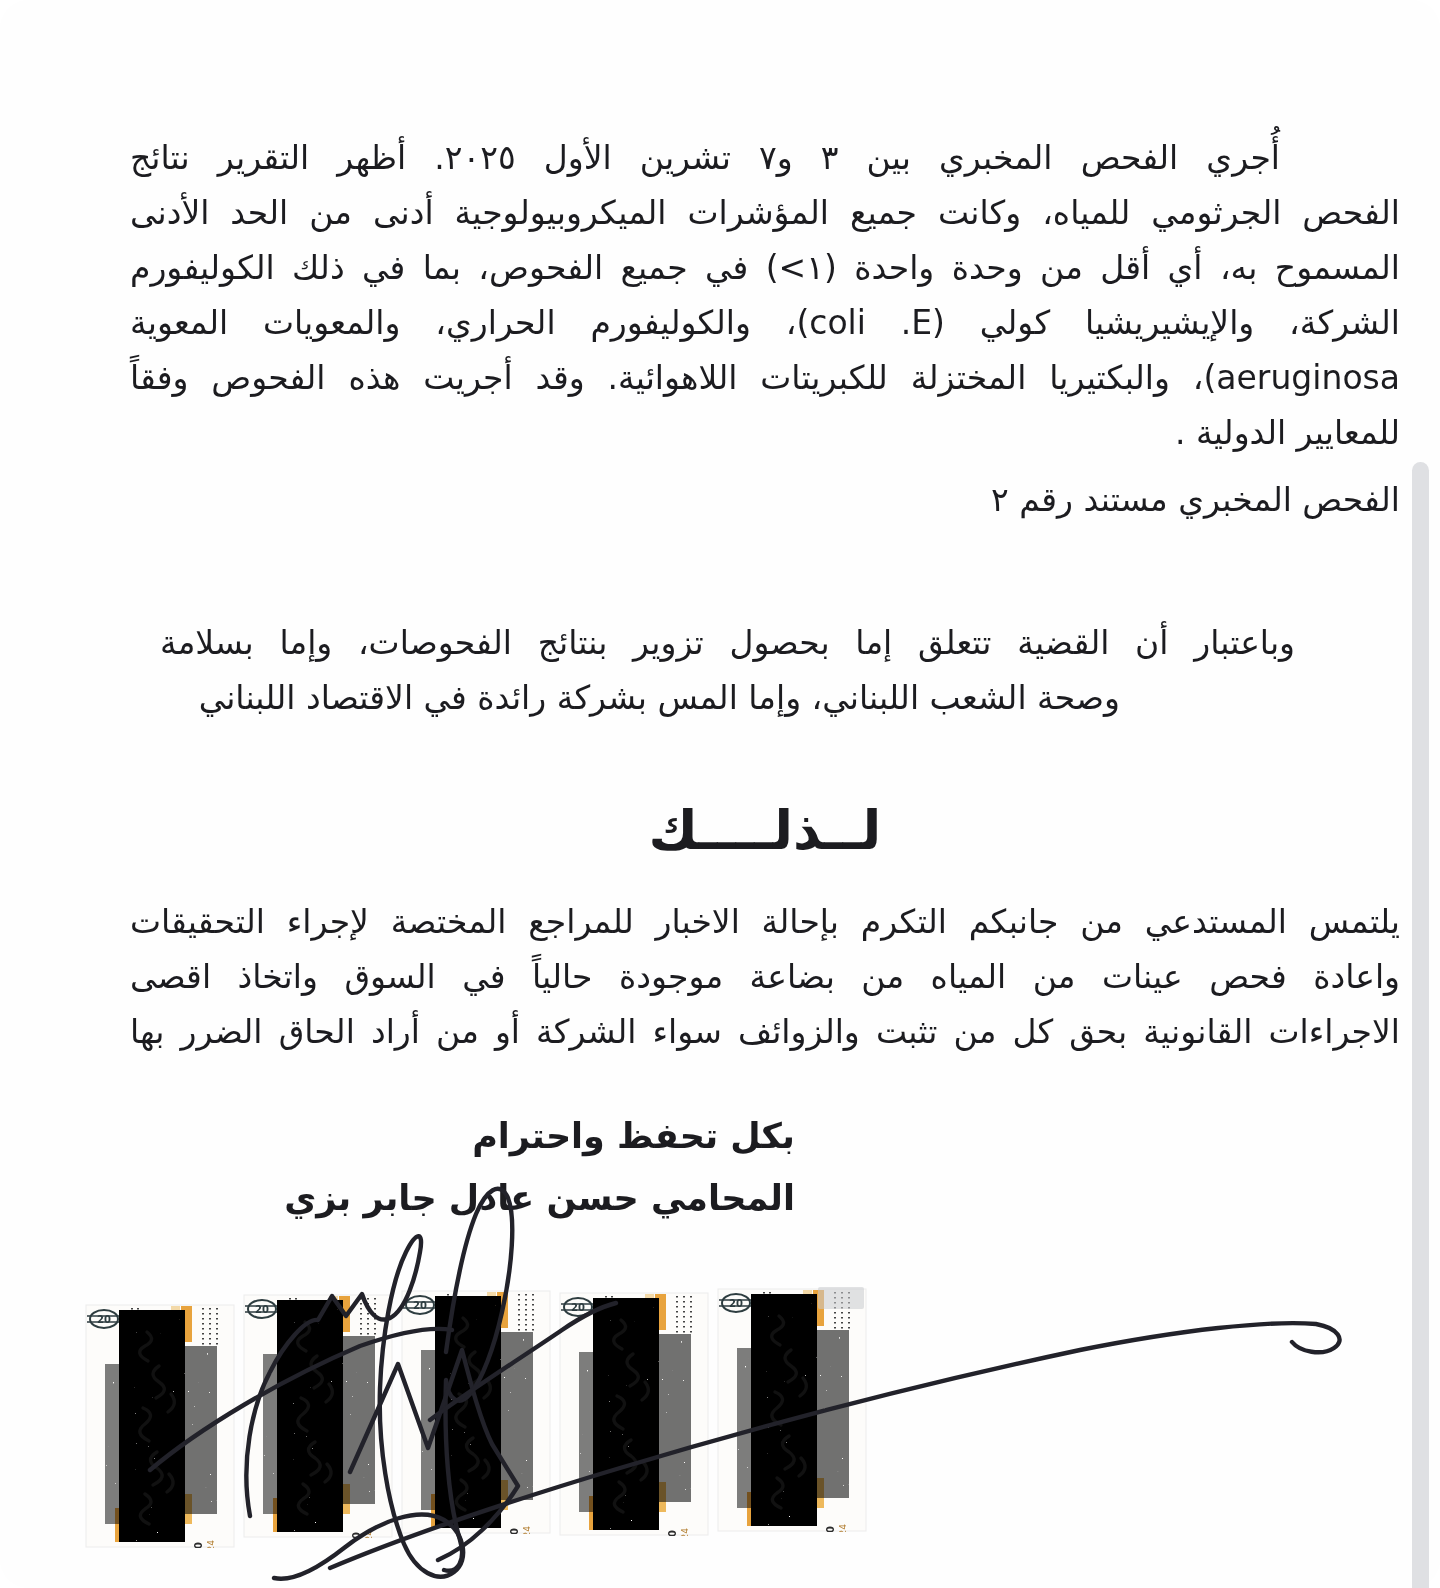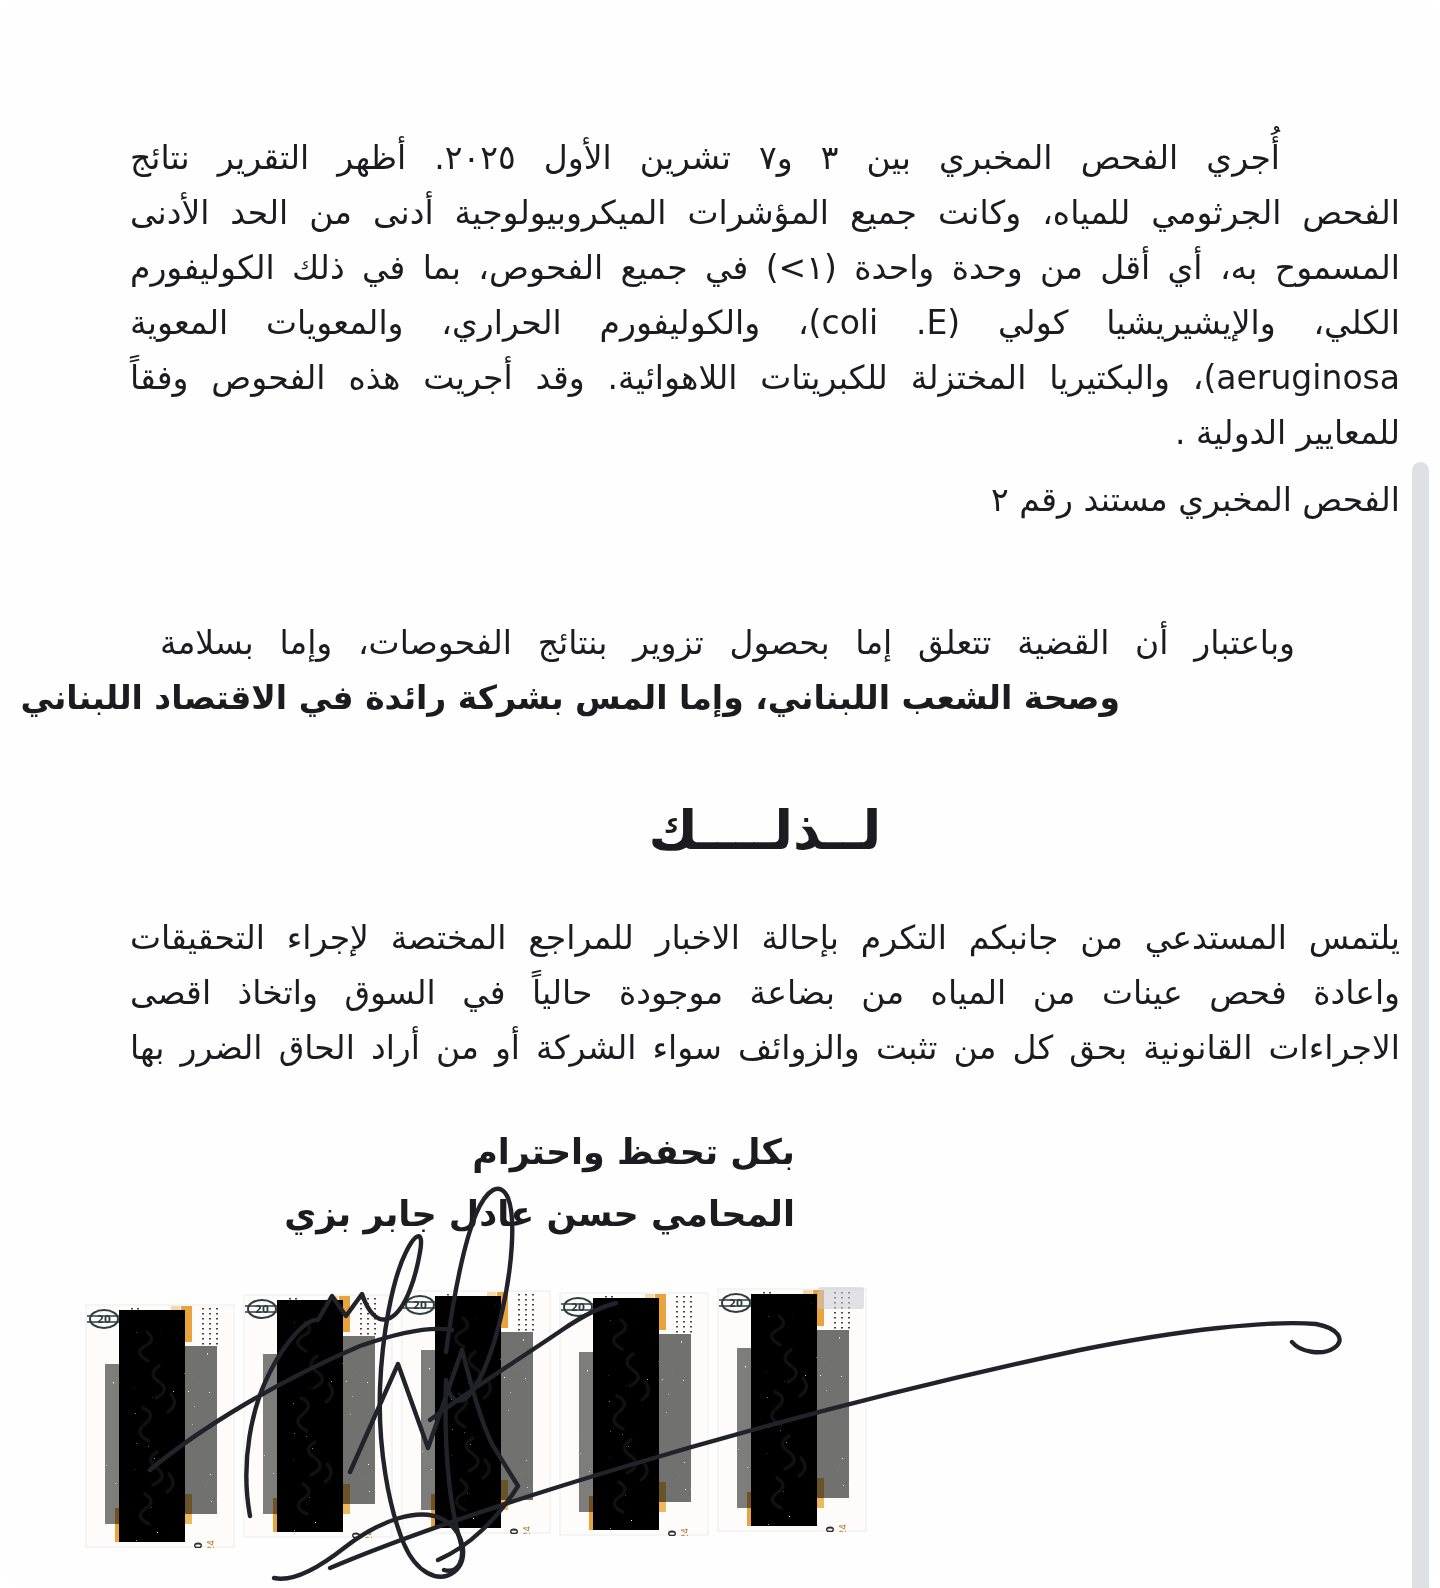--- a/index.html
+++ b/index.html
@@ -14,26 +14,26 @@
     font-size:33px;line-height:55px;font-weight:500;
   }
   .line{direction:rtl;text-align:justify;text-align-last:justify;white-space:nowrap;}
   .line.natural{text-align:left;text-align-last:right;}
   .p1-l1{margin-right:120px;}
   .exhibit{
     margin-top:12px;text-align:right;text-align-last:right;
   }
   .para2{margin-top:88px;}
   .p2-l1{margin-right:105px;margin-left:30px;}
-  .p2-l2{margin-right:280px;text-align-last:right;font-weight:bold;}
+  .p2-l2{margin-right:280px;text-align-last:right;}
   .heading{
     margin-top:78px;text-align:center;text-align-last:center;
     font-weight:bold;font-size:54px;letter-spacing:1px;
   }
-  .para3{margin-top:52px;}
+  .para3{margin-top:36px;}
   .closing{margin-top:46px;font-weight:bold;font-size:35px;line-height:62px;}
   .closing .line{margin-right:605px;text-align:right;text-align-last:right;}
   .stamps-row{position:absolute;top:0;left:0;width:1440px;height:1588px;pointer-events:none;}
   .stamp{position:absolute;width:150px;height:244px;}
   .stamp svg{display:block;width:100%;height:100%;}
   .sig-overlay{position:absolute;inset:0;pointer-events:none;}
   .scan-artifact{position:absolute;background:#c9cacd;opacity:.55;border-radius:2px;}
   .scrollbar{
     position:absolute;top:462px;bottom:0;right:11px;width:17px;
     border-radius:9px 9px 0 0;
@@ -41,21 +41,21 @@
 </style>
 </head>
 <body>
 
 <div class="page">
 
   <div class="textblock">
     <div class="line p1-l1">أُجري الفحص المخبري بين ٣ و٧ تشرين الأول ٢٠٢٥. أظهر التقرير نتائج</div>
     <div class="line">الفحص الجرثومي للمياه، وكانت جميع المؤشرات الميكروبيولوجية أدنى من الحد الأدنى</div>
     <div class="line">المسموح به، أي أقل من وحدة واحدة ⁦(&lt;١)⁩ في جميع الفحوص، بما في ذلك الكوليفورم</div>
-    <div class="line">الكلي، والإيشيريشيا كولي (coli .E)، والكوليفورم الحراري، والمعويات المعوية</div>
+    <div class="line">الشركة، والإيشيريشيا كولي (coli .E)، والكوليفورم الحراري، والمعويات المعوية</div>
     <div class="line">aeruginosa)، والبكتيريا المختزلة للكبريتات اللاهوائية. وقد أجريت هذه الفحوص وفقاً</div>
     <div class="line natural">للمعايير الدولية .</div>
 
     <div class="line exhibit">الفحص المخبري مستند رقم ٢</div>
 
     <div class="para2">
       <div class="line p2-l1">وباعتبار أن القضية تتعلق إما بحصول تزوير بنتائج الفحوصات، وإما بسلامة</div>
       <div class="line p2-l2">وصحة الشعب اللبناني، وإما المس بشركة رائدة في الاقتصاد اللبناني</div>
     </div>
 

